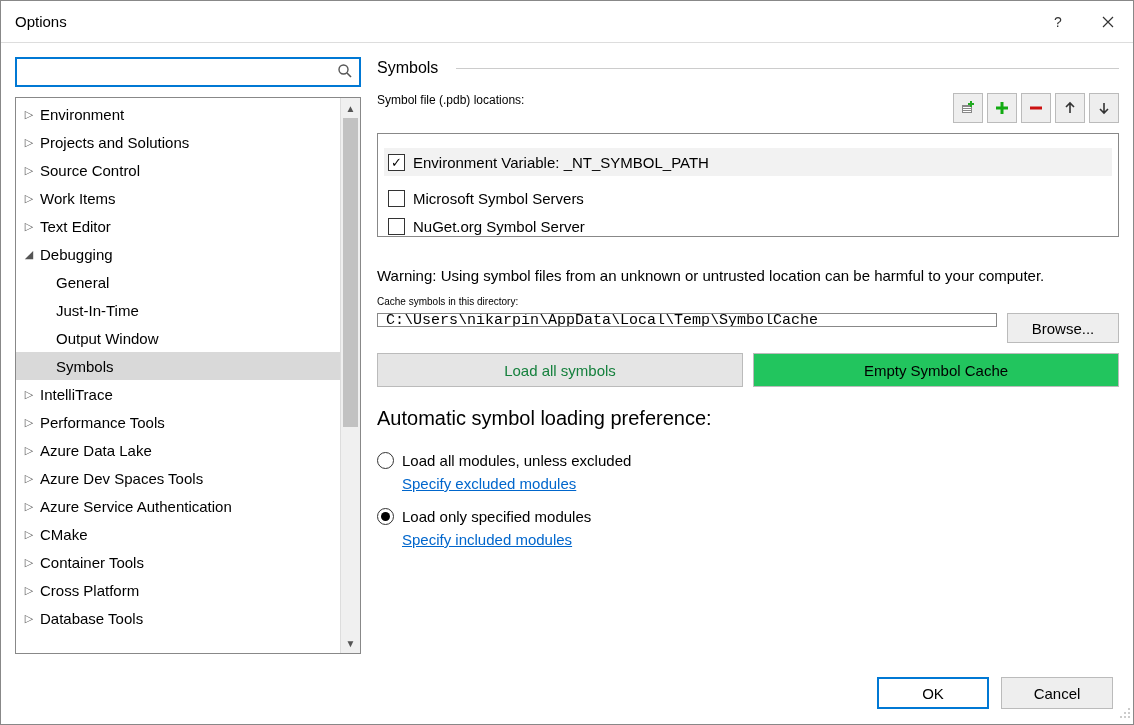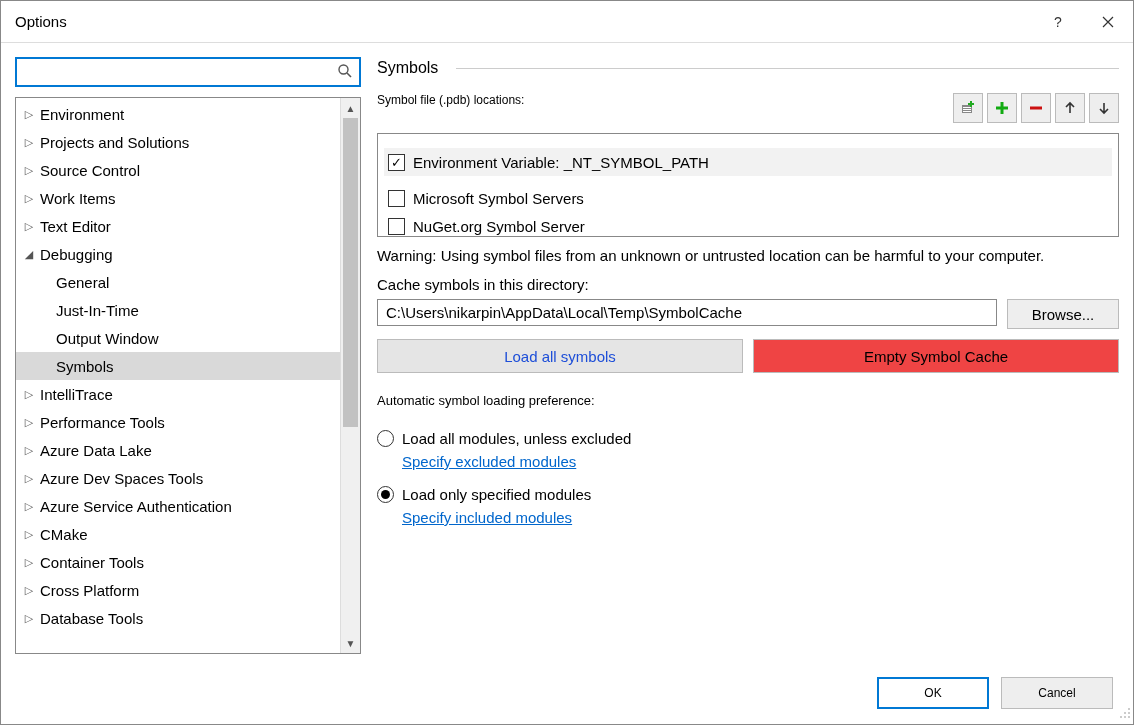--- a/index.html
+++ b/index.html
@@ -125,43 +125,43 @@
   .chk {
     width:17px; height:17px; border:1px solid #333;
     margin-right:8px; display:flex; align-items:center; justify-content:center;
     background:#fff;
   }
   .chk.checked::after {
     content:"✓"; font-size:13px; line-height:1; color:#000;
   }
   .loc-item.sel { background:#f2f2f2; padding: 0 4px; margin: 8px -4px;}
 
-  .warning { margin-top:8px; font-size:15px; line-height:1.4; }
-  .cache-label { margin-top:10px; font-size:15px; }
+  .warning { margin-top:28px; font-size:15px; line-height:1.4; }
+  .cache-label { margin-top:10px; font-size:10px; }
 
   .cache-row { display:flex; gap:10px; margin-top:6px; }
   .cache-input {
-    flex:1; height:27px; border:1px solid #888;
-    padding:0 8px; font-size:15px; font-family:Liberation Sans, sans-serif;
+    flex:1; height:14px; border:1px solid #888;
+    padding:0 8px; font-size:15px; font-family:Liberation Mono, monospace;
   }
   .browse-btn {
     width:112px; height:30px;
     border:1px solid #bbb; background:#eee;
     font-size:15px; font-family:inherit;
   }
 
   .btn-row { display:flex; gap:10px; margin-top:10px; }
   .wide-btn {
     flex:1; height:34px;
-    border:1px solid #bbb; background:#ef4444;
+    border:1px solid #bbb; background:#22c55e;
     font-size:15px; font-family:inherit;
   }
-  .wide-btn.disabled { color:#1d4ed8; background:#e5e5e5; }
-
-  .pref-label { margin-top:20px; font-size:13px; }
+  .wide-btn.disabled { color:#15803d; background:#e5e5e5; }
+
+  .pref-label { margin-top:20px; font-size:20px; }
   .radio-row { display:flex; align-items:center; margin-top:22px; }
   .radio {
     width:17px; height:17px; border:1.5px solid #333; border-radius:50%;
     margin-right:8px; display:flex; align-items:center; justify-content:center;
     background:#fff;
   }
   .radio.checked::after {
     content:""; width:9px; height:9px; border-radius:50%; background:#000;
   }
   .link-row { padding-left:25px; margin-top:6px; }
@@ -171,21 +171,21 @@
   .footer {
     position:absolute; bottom:0; left:0; right:0;
     height:62px;
     display:flex; align-items:center; justify-content:flex-end;
     padding: 0 20px;
     gap:12px;
   }
   .dlg-btn {
     width:112px; height:32px;
     border:1px solid #bbb; background:#eee;
-    font-size:12px; font-family:inherit;
+    font-size:15px; font-family:inherit;
   }
   .dlg-btn.primary { border:2px solid #0078d4; background:#fff; }
 
   .resize-grip {
     position:absolute; right:2px; bottom:2px;
     color:#bbb; font-size:12px;
   }
 </style>
 </head>
 <body>

